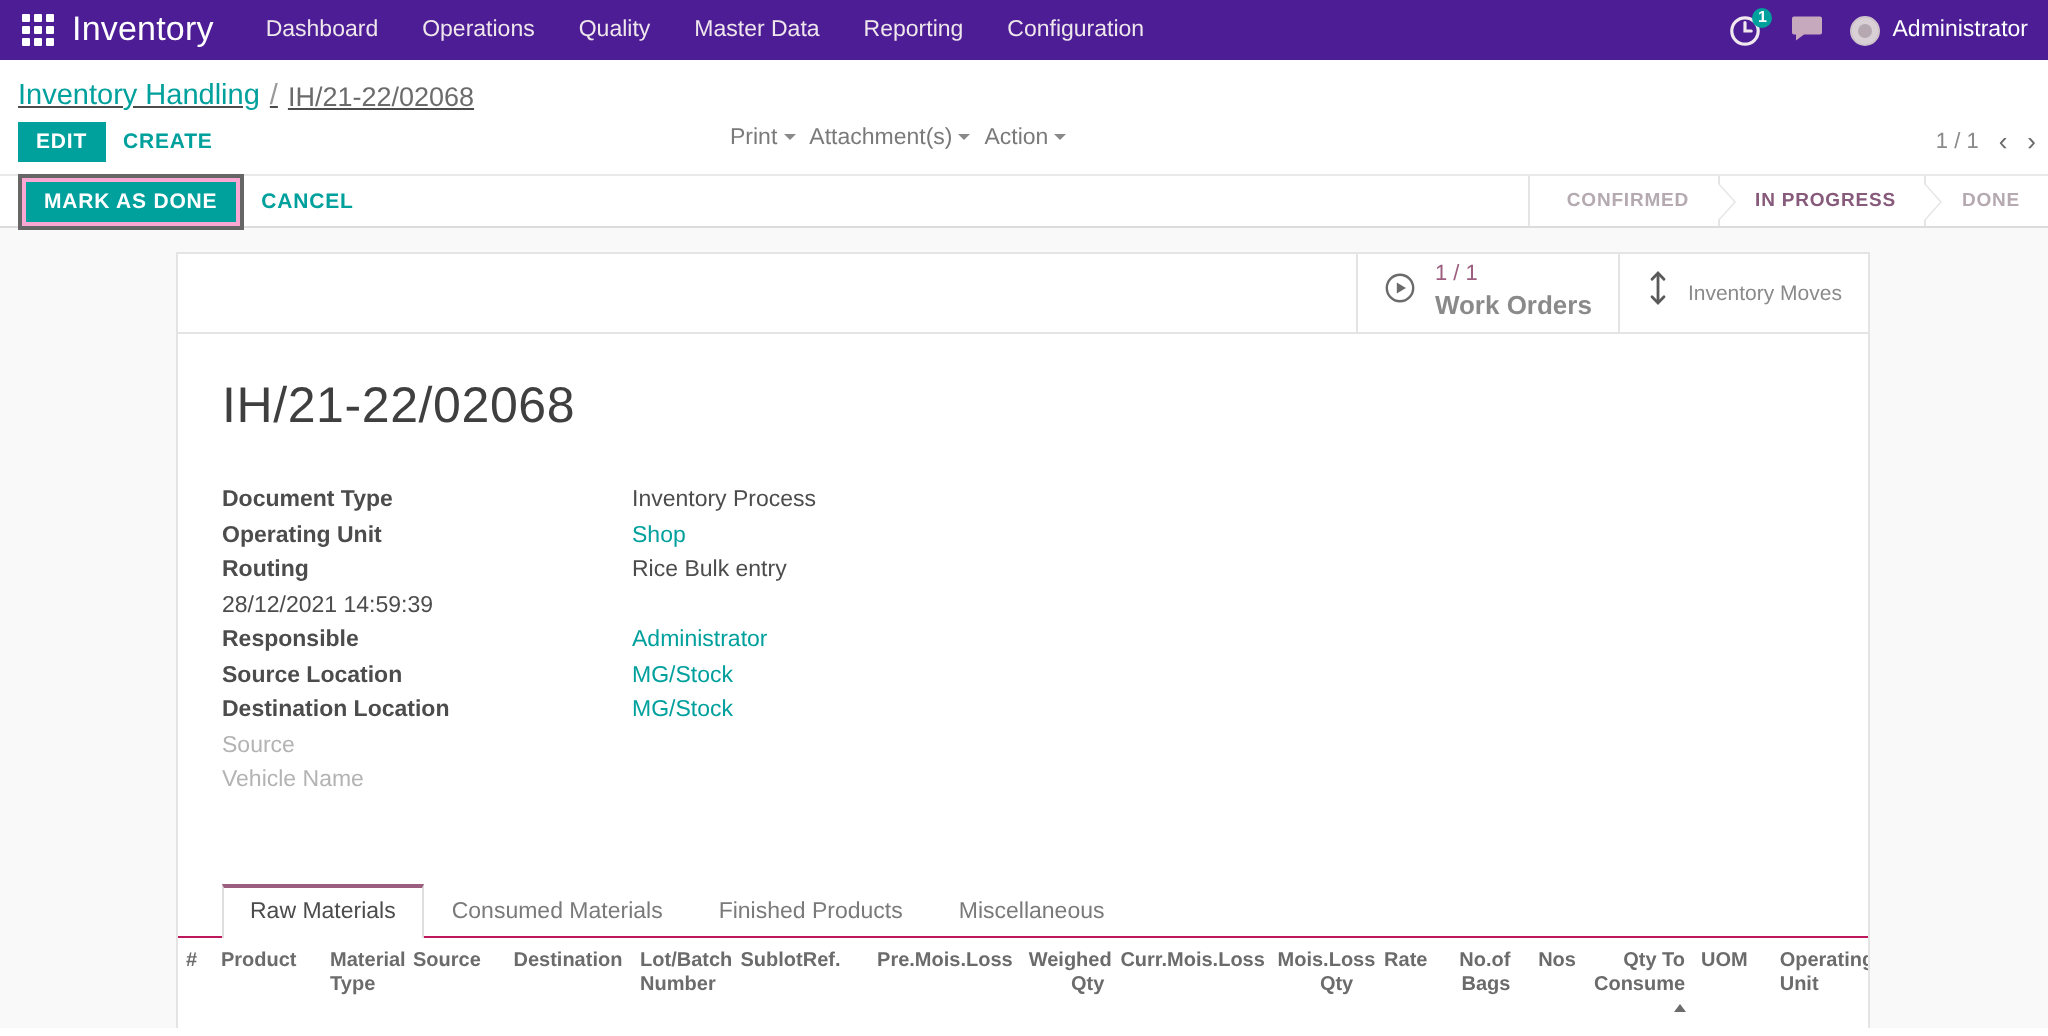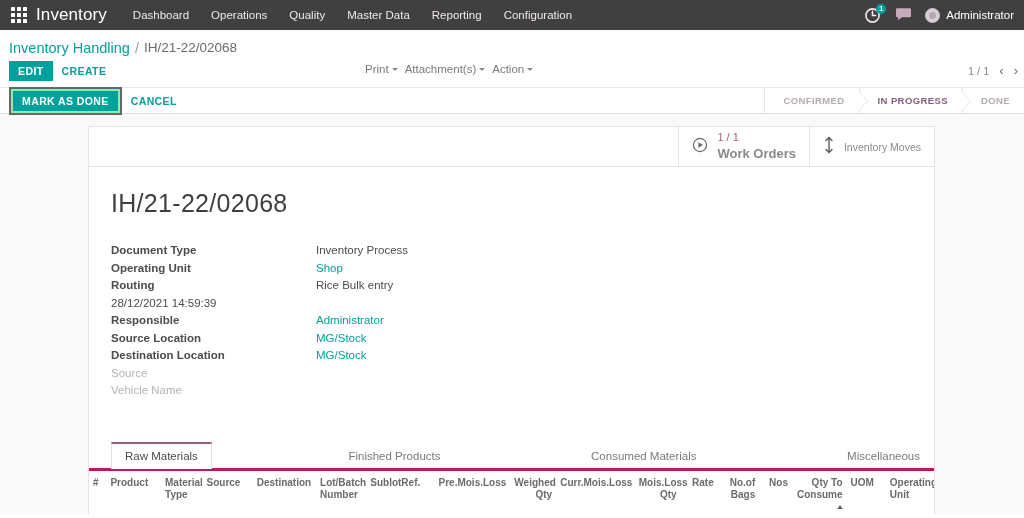--- a/index.html
+++ b/index.html
@@ -7,21 +7,21 @@
     width: 1024px; height: 518px;
     font-family: "Liberation Sans", sans-serif;
     background: #ffffff;
     overflow: hidden;
     color: #4c4c4c;
   }
 
   
   .navbar {
     height: 30px;
-    background: #404040;
+    background: #4c1d95;
     display: flex;
     align-items: center;
     padding: 0 8px 0 6px;
     color: #f4eef2;
   }
   .apps-grid {
     width: 18px; height: 18px;
     display: grid;
     grid-template-columns: repeat(3, 4px);
     grid-template-rows: repeat(3, 4px);
@@ -58,23 +58,24 @@
   }
   .avatar i {
     width: 7px; height: 7px; border-radius: 50%;
     background: #b6a8b1; display: block;
   }
   .user-name { font-size: 11.5px; color: #ffffff; white-space: nowrap; }
 
   
   .control-panel { background: #ffffff; padding: 0; }
   .breadcrumb-row {
-    display: flex; align-items: flex-start;
+    display: flex; align-items: center;
     padding: 10px 0 2px 9px;
     font-size: 14.5px;
+    text-decoration: underline;
   }
   .bc-link { color: #00A09D; cursor: pointer; }
   .bc-sep { color: #9a9a9a; margin: 0 5px; }
   .bc-current { color: #6b6b6b; font-size: 13.5px; }
 
   .buttons-row {
     display: flex; align-items: center;
     padding: 3px 0 6px 9px;
     min-height: 26px;
     position: relative;
@@ -118,21 +119,21 @@
     border-bottom: 1px solid #dcdcdc;
     background: #ffffff;
     height: 27px;
     position: relative;
     padding-left: 9px;
   }
   .mad-wrap {
     border: 2px solid #666666;
     padding: 2px;
     display: inline-flex;
-    background: #86efac;
+    background: #f9a8d4;
   }
   .statusbar {
     position: absolute; right: 0; top: 0; bottom: 0;
     display: flex; align-items: stretch;
   }
   .st {
     display: flex; align-items: center;
     padding: 0 14px 0 18px;
     font-size: 9.5px; font-weight: bold; letter-spacing: .4px;
     color: #b5aab0; background: #ffffff;
@@ -195,22 +196,22 @@
   .flabel {
     width: 205px; font-size: 11.5px; font-weight: bold; color: #4c4c4c;
     flex-shrink: 0;
   }
   .flabel.muted { color: #b3b3b3; font-weight: normal; }
   .fvalue { font-size: 11.5px; color: #4c4c4c; }
   .fvalue.link { color: #00A09D; cursor: pointer; }
 
   
   .tabs {
-    display: flex; border-bottom: 3px solid #be185d;
-    margin: 0 -22px; padding-left: 22px; justify-content: space-between;
+    display: flex; border-bottom: 1px solid #be185d;
+    margin: 0 -22px; padding-left: 22px;
   }
   .tab {
     padding: 7px 13px 7px 13px;
     font-size: 11.5px; color: #7a7a7a; cursor: pointer;
     border: 1px solid transparent; border-bottom: none;
     margin-bottom: -1px; white-space: nowrap;
   }
   .tab.active {
     color: #4c4c4c; background: #ffffff;
     border-color: #dfdfdf; border-top: 2px solid #9B5E7E;
@@ -388,22 +389,22 @@
           <span class="fvalue"></span>
         </div>
         <div class="frow">
           <span class="flabel muted">Vehicle Name</span>
           <span class="fvalue"></span>
         </div>
       </div>
 
       <div class="tabs">
         <span class="tab active">Raw Materials</span>
+        <span class="tab">Consumed Materials</span>
         <span class="tab">Finished Products</span>
-        <span class="tab">Consumed Materials</span>
         <span class="tab">Miscellaneous</span>
       </div>
 
       <div class="tbl-wrap">
         <table class="lines">
           <colgroup>
             <col style="width:16px">
               <col style="width:50px">
               <col style="width:38px">
               <col style="width:46px">

